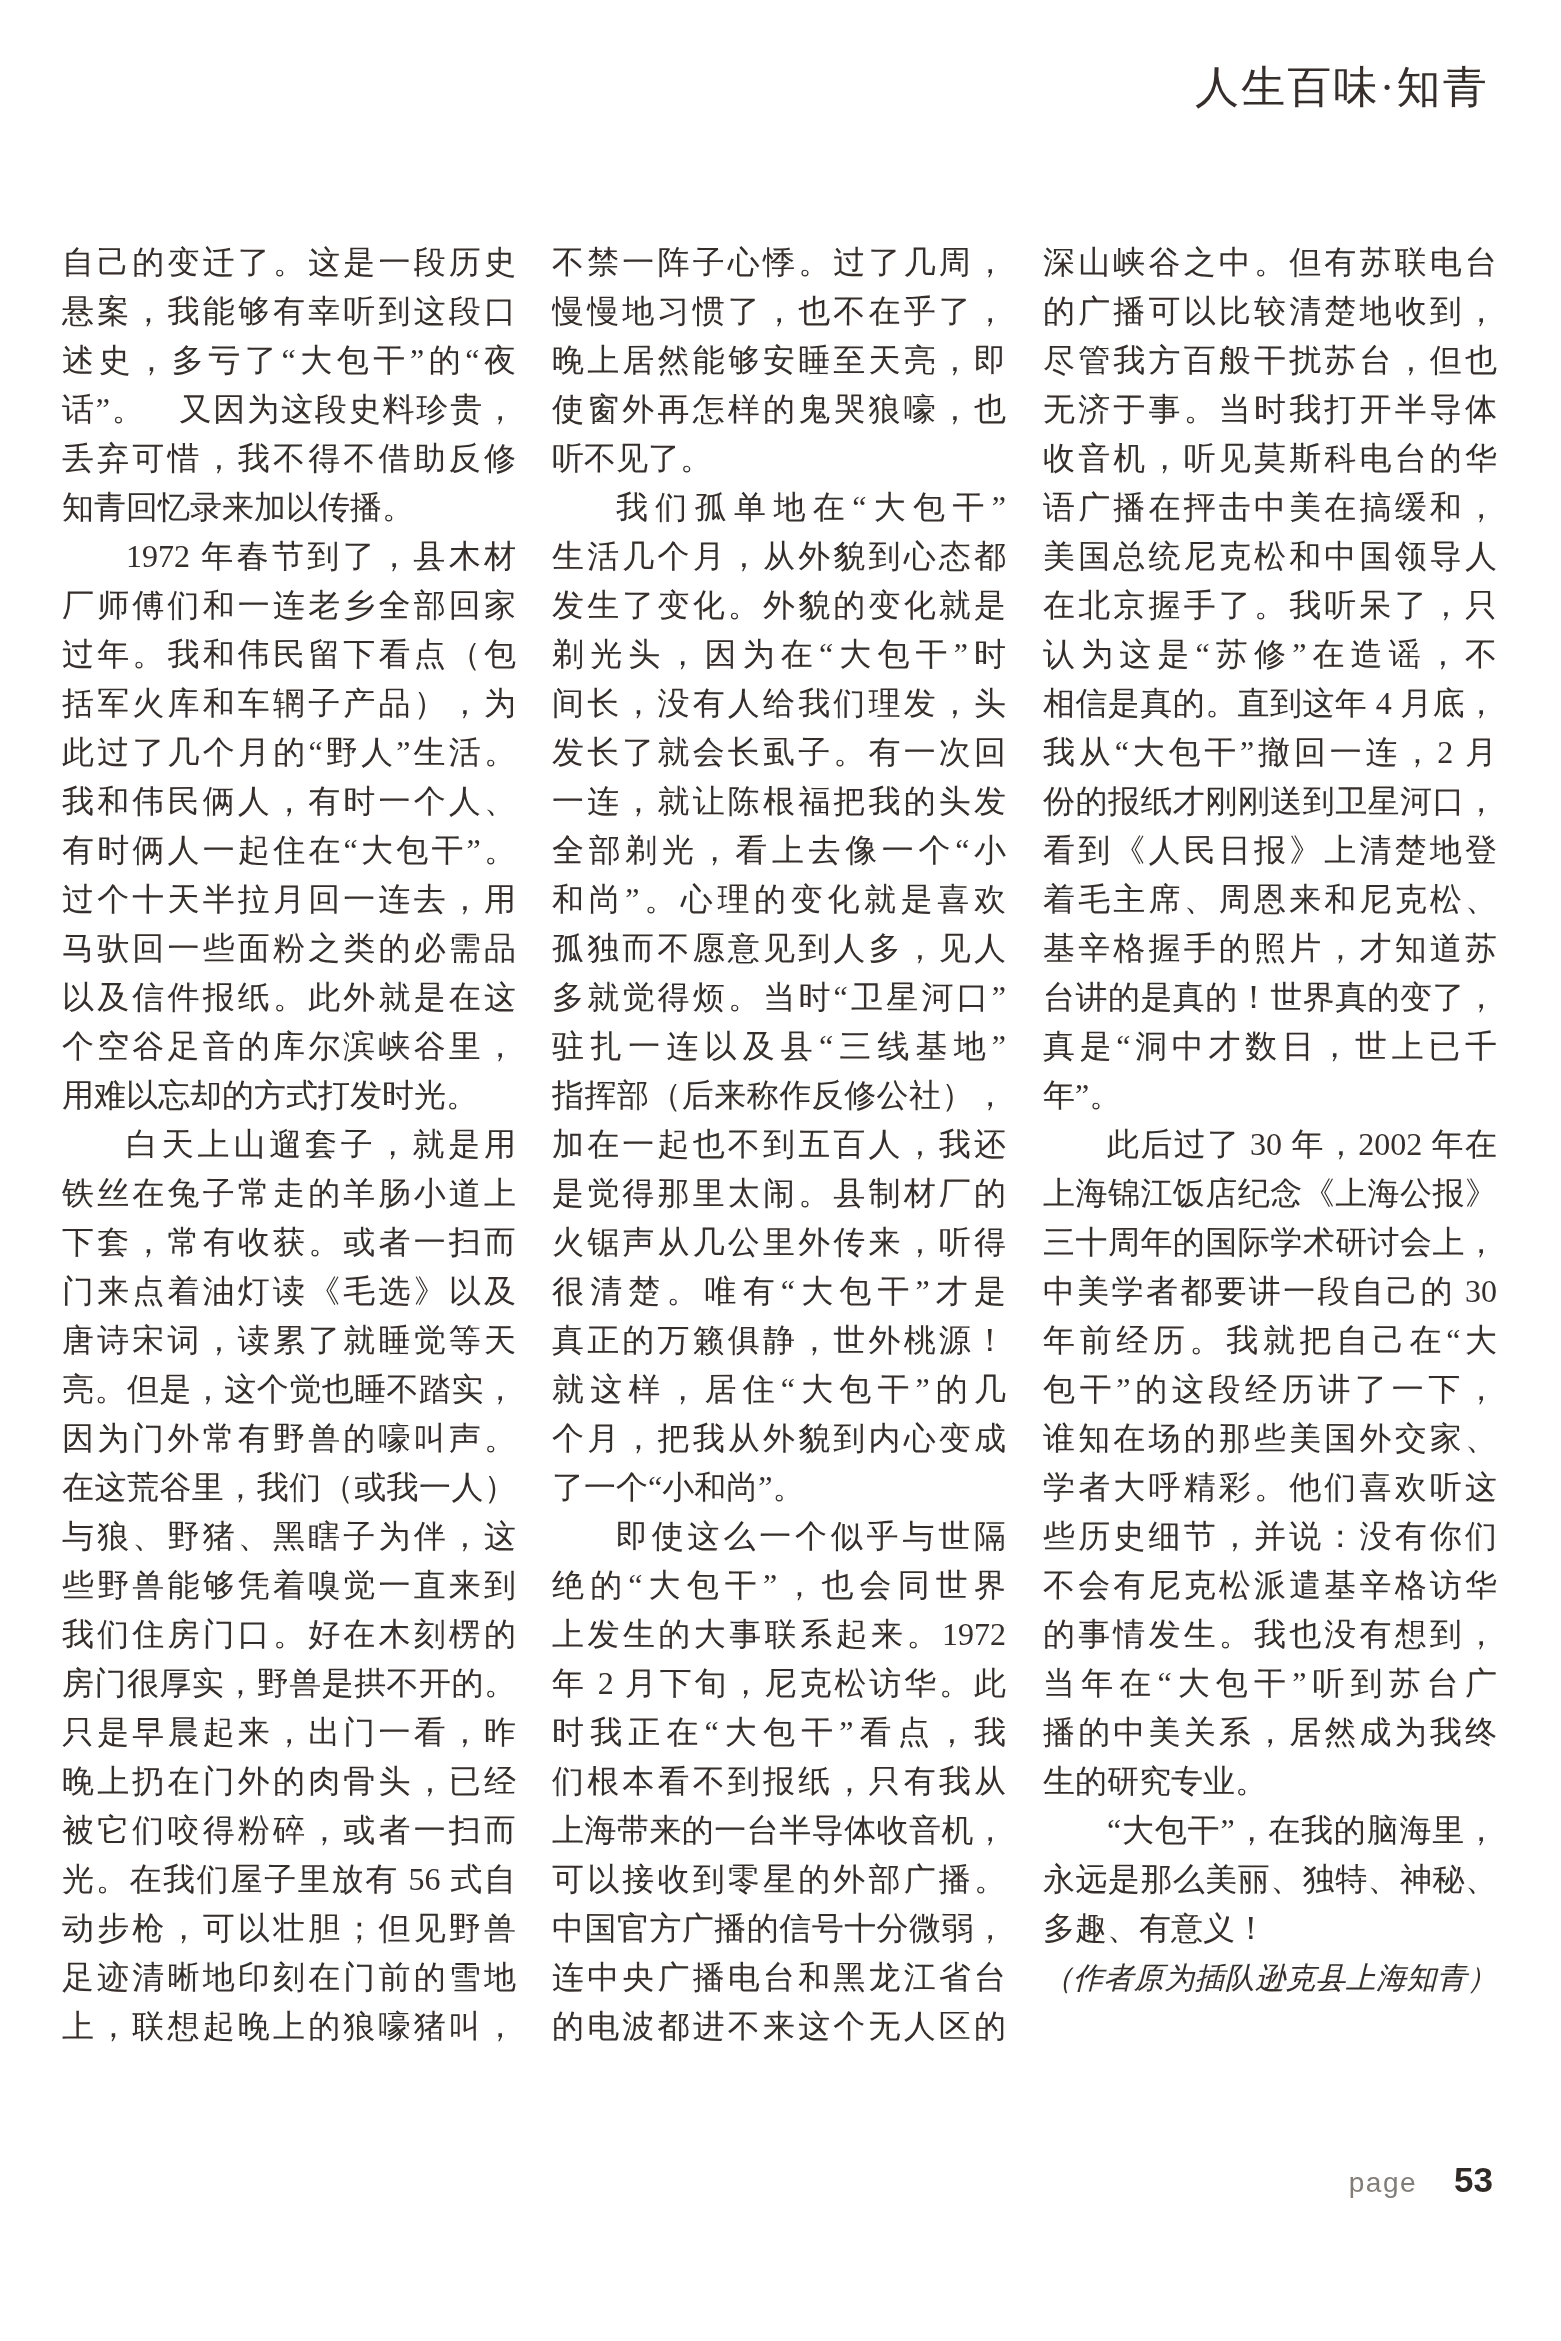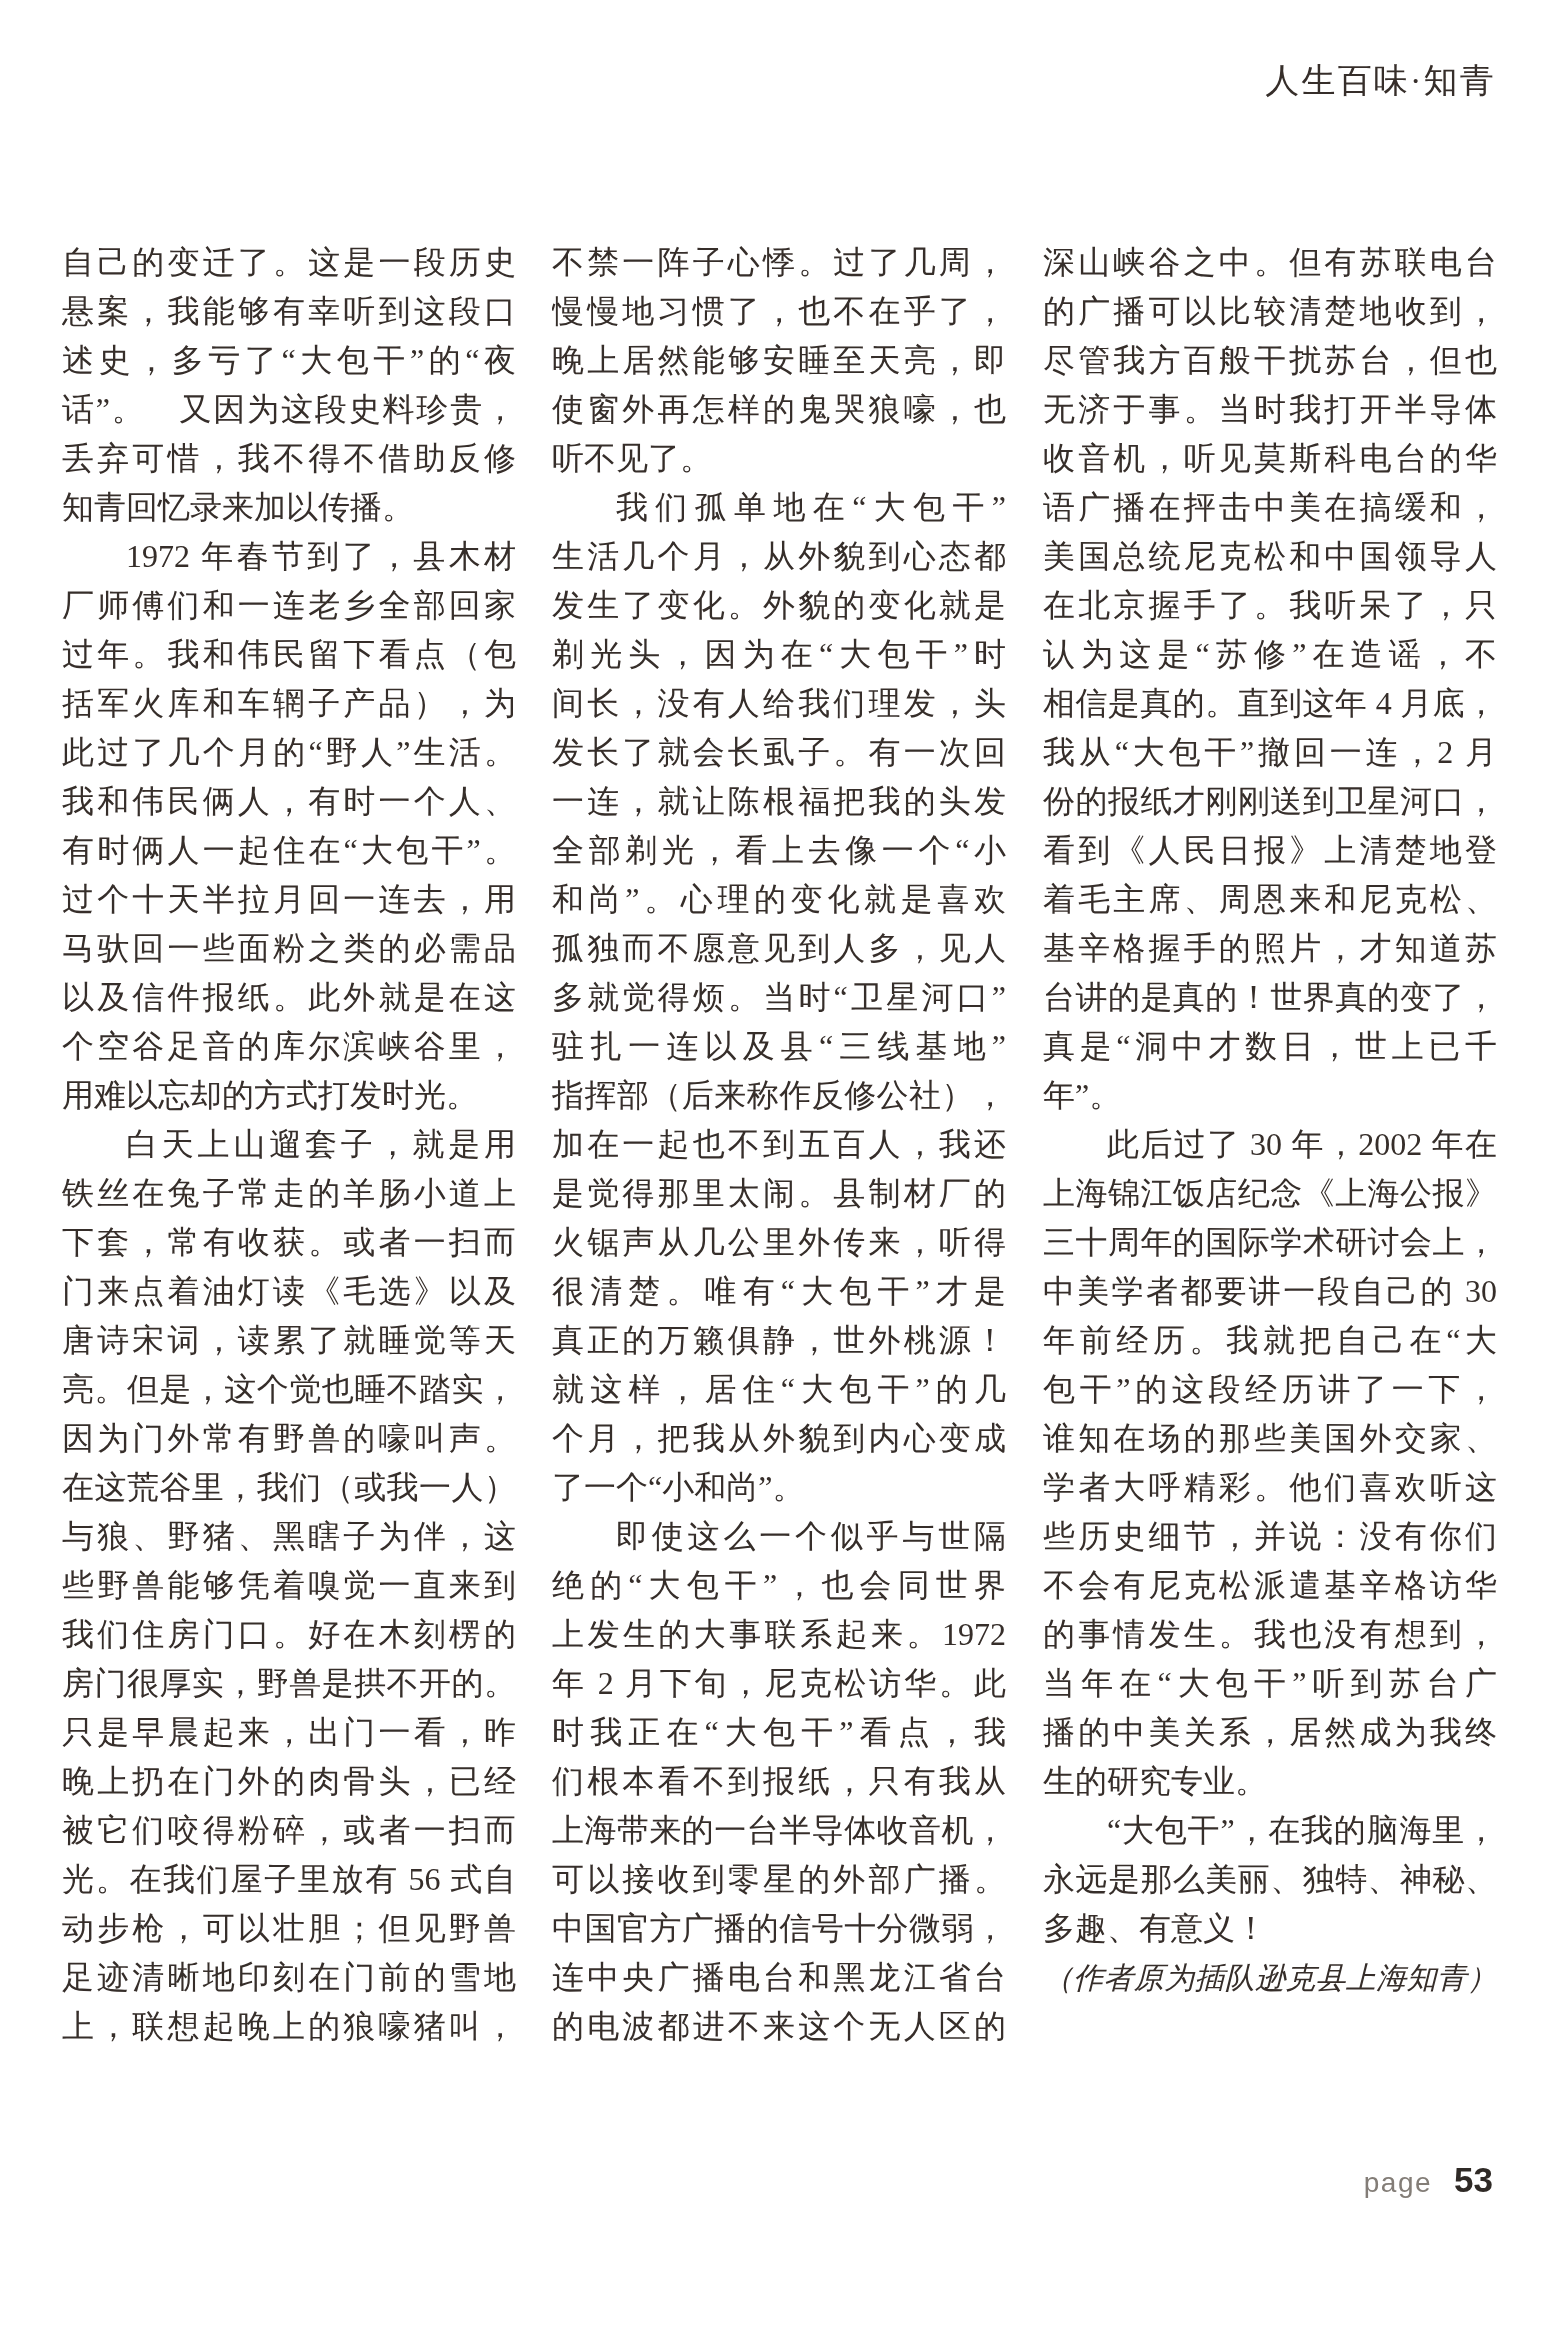--- a/index.html
+++ b/index.html
@@ -13,22 +13,22 @@
   .page{
     position:relative;
     width:1561px;height:2342px;
     background:var(--bg);
     color:var(--ink);
     font-family:"Liberation Serif","DejaVu Serif",serif;
     overflow:hidden;
   }
   .header{
     position:absolute;
-    top:58px;right:65px;
-    font-size:34px;
+    top:58px;right:72px;
+    font-size:44px;
     letter-spacing:2.2px;
     color:var(--ink);
     white-space:nowrap;
   }
   .column{
     position:absolute;
     top:238px;
     width:454px;
   }
   .col1{left:62px;}
@@ -49,21 +49,21 @@
   .line.note{
     font-size:30px;
     text-align-last:justify;
     font-style:italic;
   }
   .footer{
     position:absolute;
     top:2160px;right:68px;
     display:flex;
     align-items:baseline;
-    gap:22px;
+    gap:37px;
     font-family:"Liberation Sans","DejaVu Sans",sans-serif;
   }
   .footer .label{
     font-size:28px;
     color:var(--footer-label);
     letter-spacing:1.5px;
   }
   .footer .number{
     font-size:35px;
     font-weight:600;

